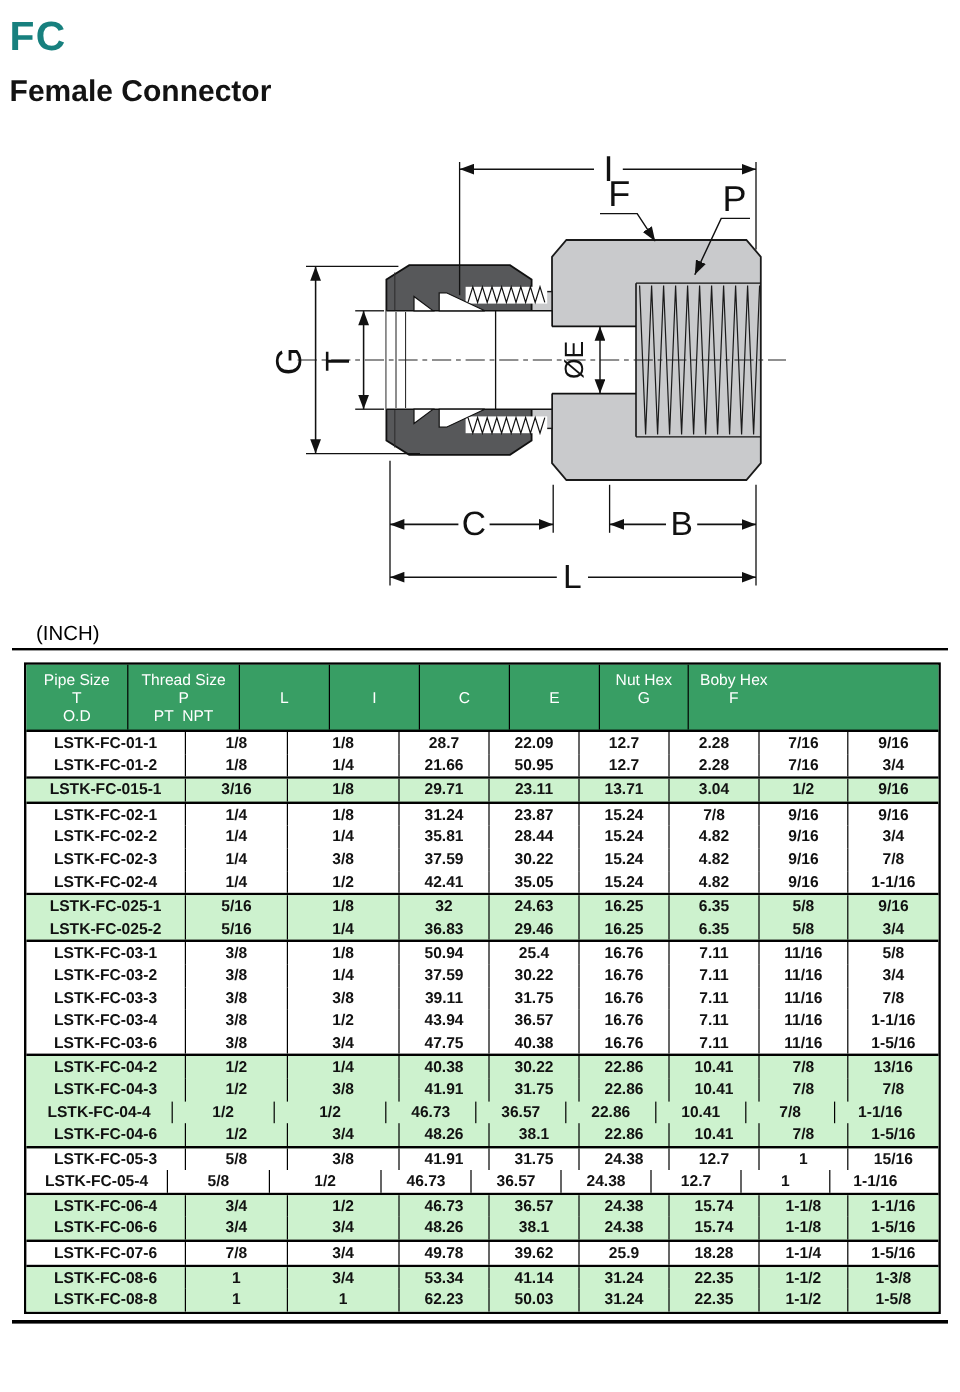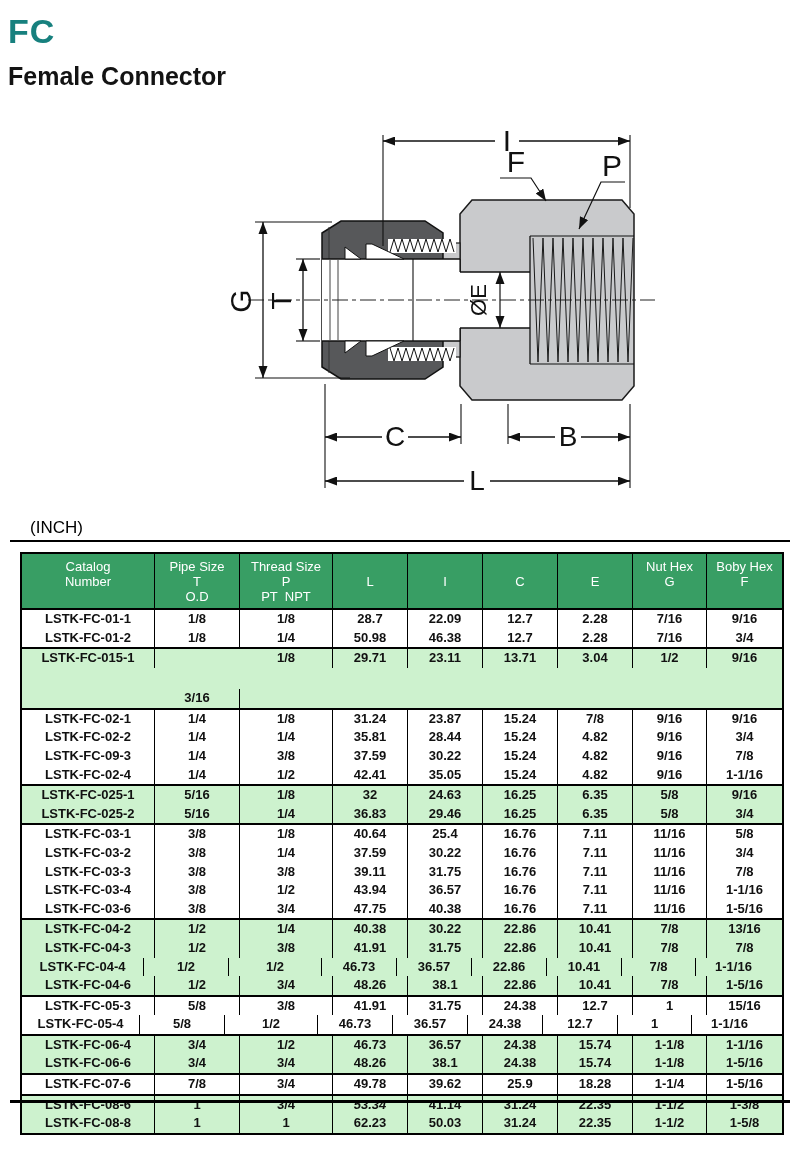--- a/index.html
+++ b/index.html
@@ -131,24 +131,20 @@
     <line x1="325" y1="481" x2="630" y2="481" stroke="#111" stroke-width="1.3" marker-start="url(#ars)" marker-end="url(#ar)"></line>
     <rect x="464" y="468" width="26" height="26" fill="#fff"></rect>
     <text class="dim-label" x="477" y="490" font-size="28" text-anchor="middle">L</text>
   </svg>
 
   <div id="unit-label">(INCH)</div>
   <div id="rule-top" class="rule"></div>
 
   <div id="spec-table">
     <div id="table-header-row">
-        <div class="th" style="width: 133px;">
-          <div class="th-line">Catalog</div>
-          <div class="th-line">Number</div>
-        </div>
         <div class="th" style="width: 85px;">
           <div class="th-line">Pipe Size</div>
           <div class="th-line">T</div>
           <div class="th-line">O.D</div>
         </div>
         <div class="th" style="width: 93px;">
           <div class="th-line">Thread Size</div>
           <div class="th-line">P</div>
           <div class="th-line">PT  NPT</div>
         </div>
@@ -187,32 +183,32 @@
             <div class="td" style="width: 75px;">22.09</div>
             <div class="td" style="width: 75px;">12.7</div>
             <div class="td" style="width: 75px;">2.28</div>
             <div class="td" style="width: 74px;">7/16</div>
             <div class="td" style="width: 75px;">9/16</div>
           </div>
           <div class="t-row">
             <div class="td" style="width: 133px;">LSTK-FC-01-2</div>
             <div class="td" style="width: 85px;">1/8</div>
             <div class="td" style="width: 93px;">1/4</div>
-            <div class="td" style="width: 75px;">50.98</div>
-            <div class="td" style="width: 75px;">46.38</div>
+            <div class="td" style="width: 75px;">21.66</div>
+            <div class="td" style="width: 75px;">50.95</div>
             <div class="td" style="width: 75px;">12.7</div>
             <div class="td" style="width: 75px;">2.28</div>
             <div class="td" style="width: 74px;">7/16</div>
             <div class="td" style="width: 75px;">3/4</div>
           </div>
         </div>
         <div class="t-group shade">
           <div class="t-row">
             <div class="td" style="width: 133px;">LSTK-FC-015-1</div>
-            <div class="td" style="width: 85px; margin-top: 40px;">3/16</div>
+            <div class="td" style="width: 85px;">3/16</div>
             <div class="td" style="width: 93px;">1/8</div>
             <div class="td" style="width: 75px;">29.71</div>
             <div class="td" style="width: 75px;">23.11</div>
             <div class="td" style="width: 75px;">13.71</div>
             <div class="td" style="width: 75px;">3.04</div>
             <div class="td" style="width: 74px;">1/2</div>
             <div class="td" style="width: 75px;">9/16</div>
           </div>
         </div>
         <div class="t-group">
@@ -232,21 +228,21 @@
             <div class="td" style="width: 85px;">1/4</div>
             <div class="td" style="width: 93px;">1/4</div>
             <div class="td" style="width: 75px;">35.81</div>
             <div class="td" style="width: 75px;">28.44</div>
             <div class="td" style="width: 75px;">15.24</div>
             <div class="td" style="width: 75px;">4.82</div>
             <div class="td" style="width: 74px;">9/16</div>
             <div class="td" style="width: 75px;">3/4</div>
           </div>
           <div class="t-row">
-            <div class="td" style="width: 133px;">LSTK-FC-09-3</div>
+            <div class="td" style="width: 133px;">LSTK-FC-02-3</div>
             <div class="td" style="width: 85px;">1/4</div>
             <div class="td" style="width: 93px;">3/8</div>
             <div class="td" style="width: 75px;">37.59</div>
             <div class="td" style="width: 75px;">30.22</div>
             <div class="td" style="width: 75px;">15.24</div>
             <div class="td" style="width: 75px;">4.82</div>
             <div class="td" style="width: 74px;">9/16</div>
             <div class="td" style="width: 75px;">7/8</div>
           </div>
           <div class="t-row">
@@ -283,21 +279,21 @@
             <div class="td" style="width: 75px;">6.35</div>
             <div class="td" style="width: 74px;">5/8</div>
             <div class="td" style="width: 75px;">3/4</div>
           </div>
         </div>
         <div class="t-group">
           <div class="t-row">
             <div class="td" style="width: 133px;">LSTK-FC-03-1</div>
             <div class="td" style="width: 85px;">3/8</div>
             <div class="td" style="width: 93px;">1/8</div>
-            <div class="td" style="width: 75px;">40.64</div>
+            <div class="td" style="width: 75px;">50.94</div>
             <div class="td" style="width: 75px;">25.4</div>
             <div class="td" style="width: 75px;">16.76</div>
             <div class="td" style="width: 75px;">7.11</div>
             <div class="td" style="width: 74px;">11/16</div>
             <div class="td" style="width: 75px;">5/8</div>
           </div>
           <div class="t-row">
             <div class="td" style="width: 133px;">LSTK-FC-03-2</div>
             <div class="td" style="width: 85px;">3/8</div>
             <div class="td" style="width: 93px;">1/4</div>
@@ -447,21 +443,21 @@
             <div class="td" style="width: 75px;">18.28</div>
             <div class="td" style="width: 74px;">1-1/4</div>
             <div class="td" style="width: 75px;">1-5/16</div>
           </div>
         </div>
         <div class="t-group shade">
           <div class="t-row">
             <div class="td" style="width: 133px;">LSTK-FC-08-6</div>
             <div class="td" style="width: 85px;">1</div>
             <div class="td" style="width: 93px;">3/4</div>
-            <div class="td" style="width: 75px; font-style: italic;">53.34</div>
+            <div class="td" style="width: 75px;">53.34</div>
             <div class="td" style="width: 75px;">41.14</div>
             <div class="td" style="width: 75px;">31.24</div>
             <div class="td" style="width: 75px;">22.35</div>
             <div class="td" style="width: 74px;">1-1/2</div>
             <div class="td" style="width: 75px;">1-3/8</div>
           </div>
           <div class="t-row">
             <div class="td" style="width: 133px;">LSTK-FC-08-8</div>
             <div class="td" style="width: 85px;">1</div>
             <div class="td" style="width: 93px;">1</div>

